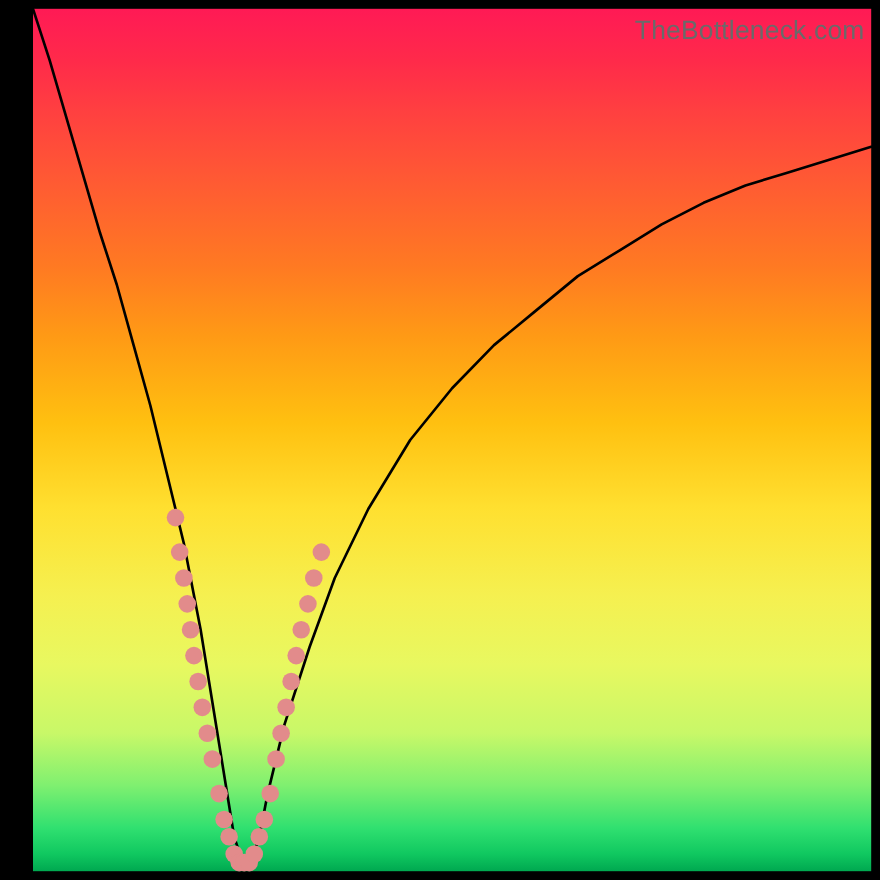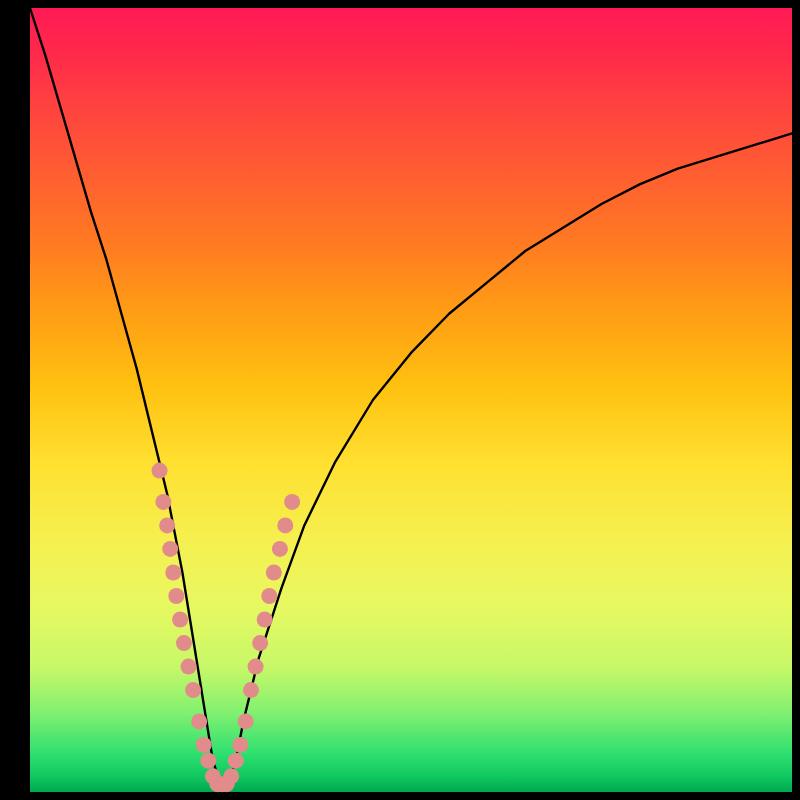--- a/index.html
+++ b/index.html
@@ -96,14 +96,15 @@
           <circle cx="225.55" cy="658.56" r="8" fill="#e28b8b"></circle>
           <circle cx="230.12" cy="635.04" r="8" fill="#e28b8b"></circle>
           <circle cx="234.70" cy="611.52" r="8" fill="#e28b8b"></circle>
           <circle cx="239.27" cy="588.00" r="8" fill="#e28b8b"></circle>
           <circle cx="243.84" cy="564.48" r="8" fill="#e28b8b"></circle>
           <circle cx="249.94" cy="540.96" r="8" fill="#e28b8b"></circle>
           <circle cx="255.27" cy="517.44" r="8" fill="#e28b8b"></circle>
           <circle cx="262.13" cy="493.92" r="8" fill="#e28b8b"></circle>
         </g>
     </svg>
+    <div class="watermark">TheBottleneck.com</div>
   </div>
 </div>
 
 </body></html>

